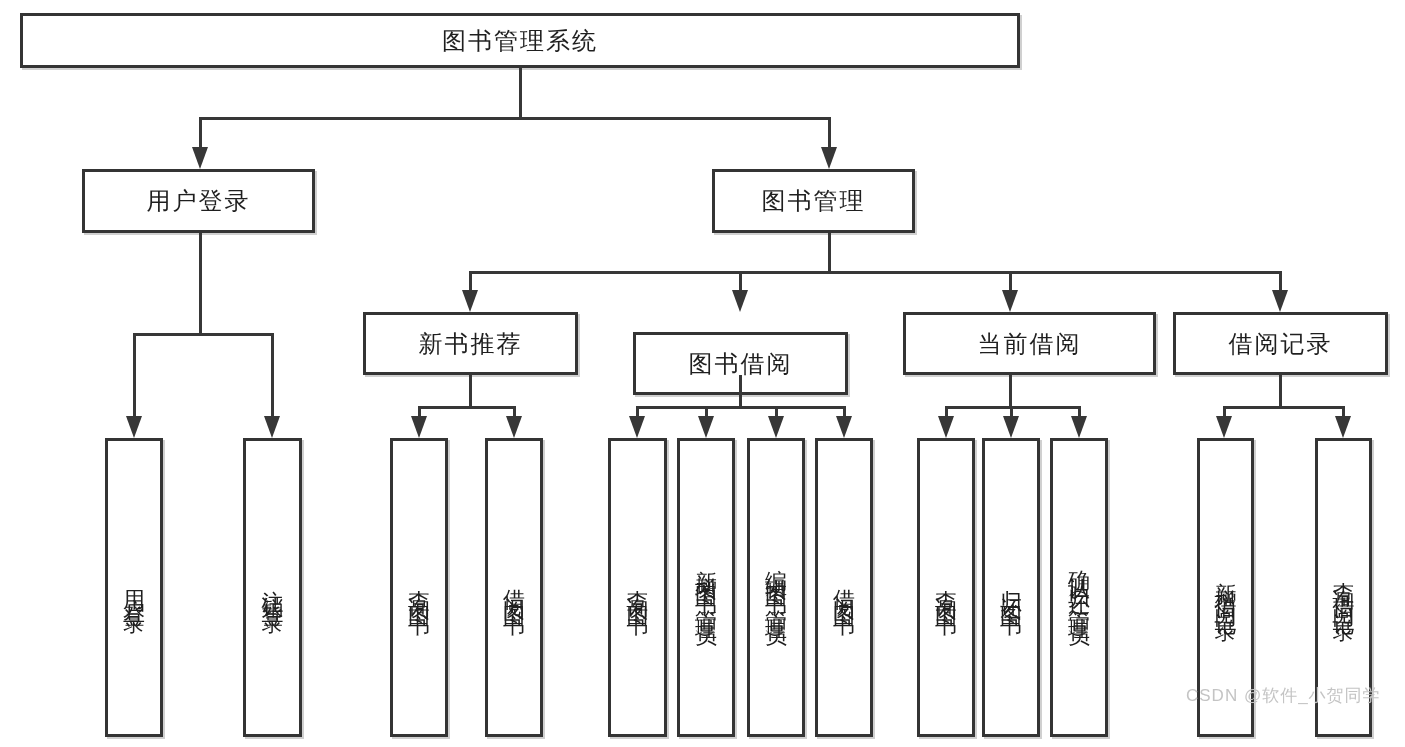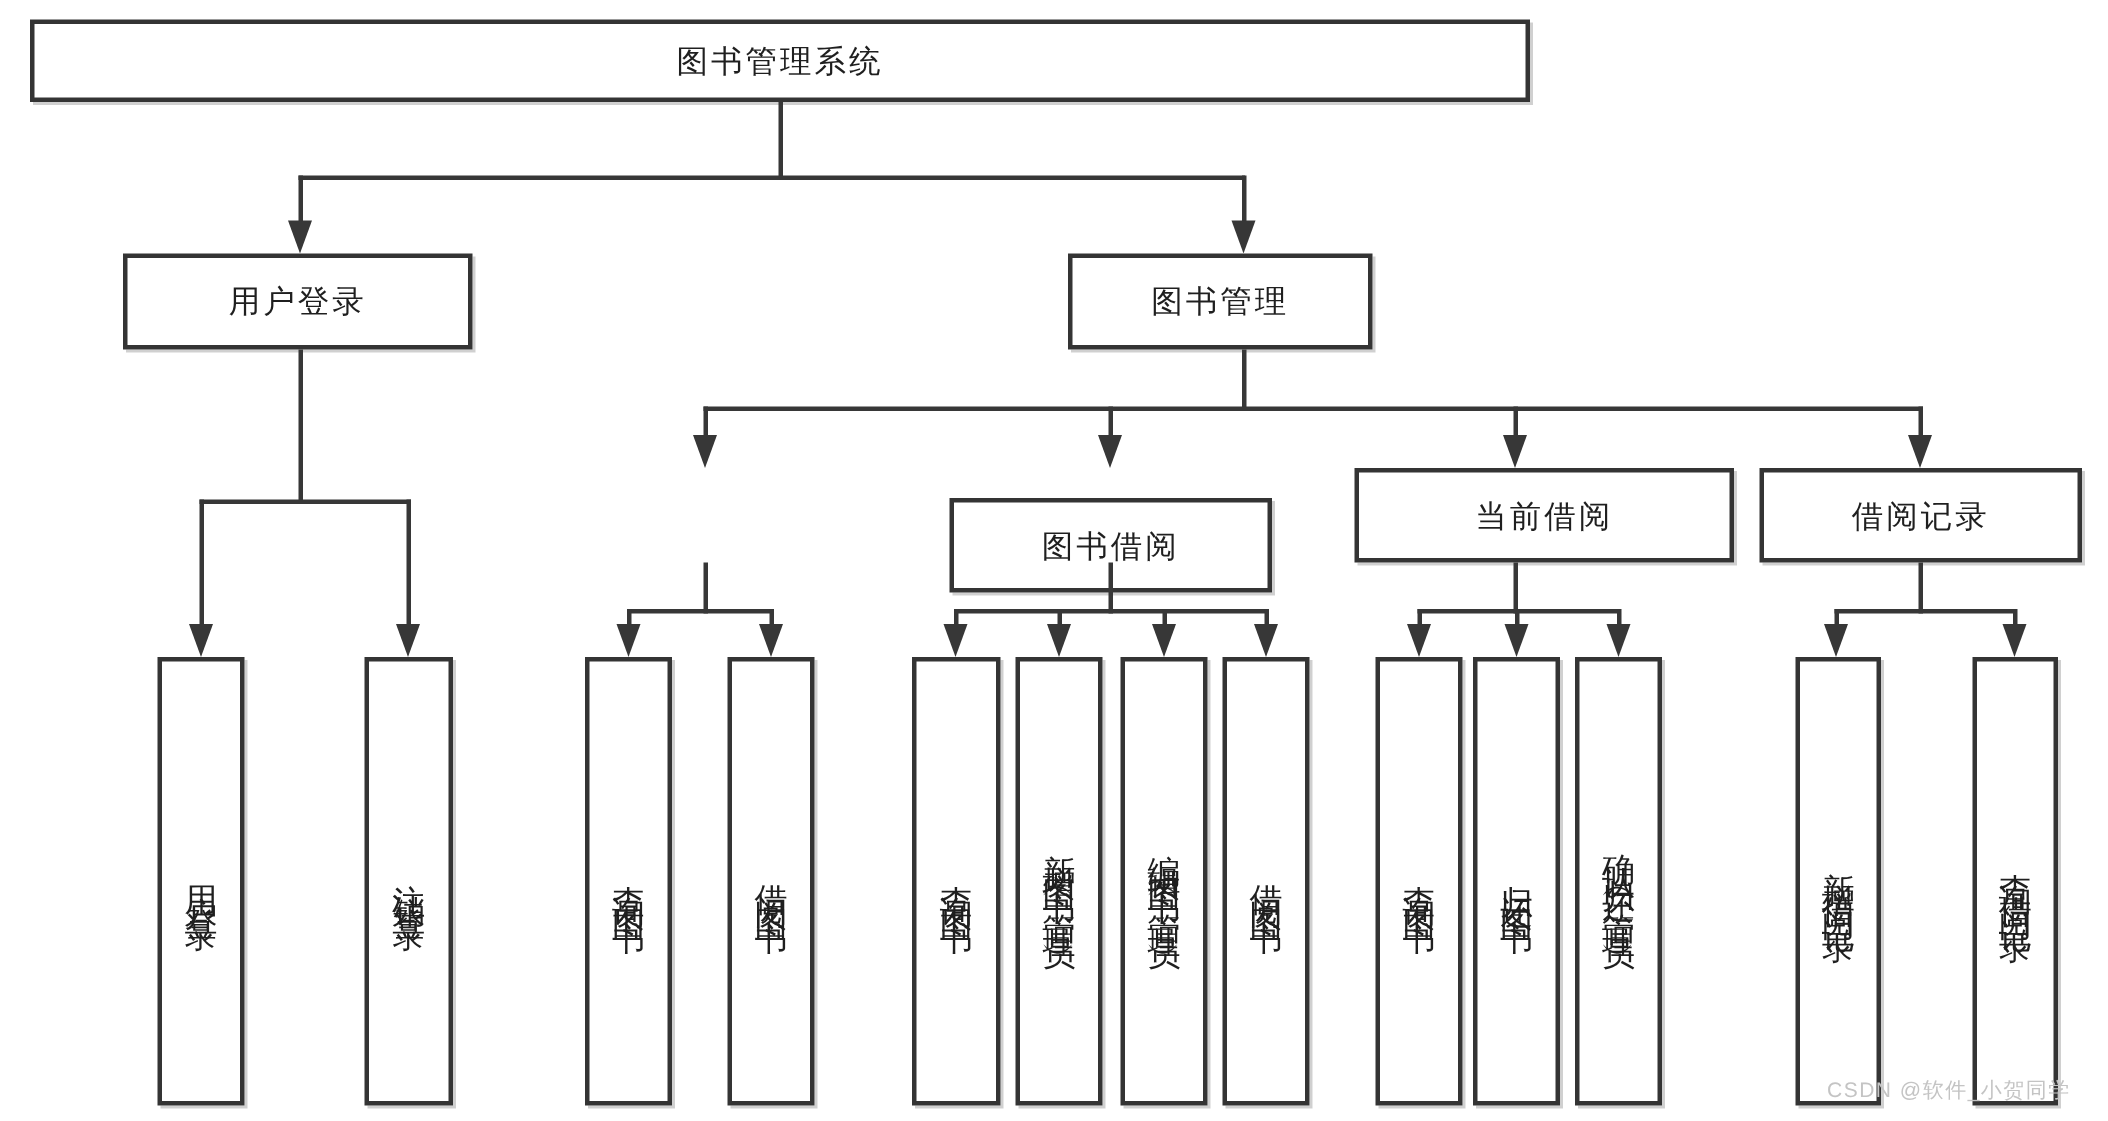--- a/index.html
+++ b/index.html
@@ -12,44 +12,43 @@
   }
   .node{
     position:absolute;
     background:#ffffff;
     border:3px solid #343434;
     box-shadow:2px 2px 0 rgba(120,120,120,.35);
     display:flex;align-items:center;justify-content:center;
     color:#1f1f1f;
     box-sizing:border-box;
   }
-  .node.h{font-size:21px;letter-spacing:2px;}
+  .node.h{font-size:24px;letter-spacing:2px;}
   .node.v{
     font-size:22px;
     letter-spacing:8px;
     writing-mode:vertical-rl;
     text-orientation:mixed;
     line-height:1;
   }
   .vl{position:absolute;width:3px;background:#373737;}
   .hl{position:absolute;height:3px;background:#373737;}
   .ar{
     position:absolute;width:0;height:0;
     border-left:8px solid transparent;
     border-right:8px solid transparent;
     border-top:22px solid #373737;
   }
   .watermark{
     position:absolute;
-    left:1186px;top:718px;
-    font-size:14px;
+    left:1186px;top:684px;
+    font-size:17px;
     color:#c4c4c4;
     letter-spacing:1px;
     white-space:nowrap;
-    margin-left:32px;
   }
 </style>
 </head>
 <body>
 
 <div class="stage">
 
   <div class="node h" style="left:20px;top:13px;width:1000px;height:55px;">图书管理系统</div>
 
   <div class="vl" style="left:519px;top:68px;height:51px;"></div>
@@ -73,20 +72,21 @@
   <div class="hl" style="left:469px;top:271px;width:813px;"></div>
   <div class="vl" style="left:469px;top:271px;height:22px;"></div>
   <div class="ar" style="left:462px;top:290px;"></div>
   <div class="vl" style="left:739px;top:271px;height:22px;"></div>
   <div class="ar" style="left:732px;top:290px;"></div>
   <div class="vl" style="left:1009px;top:271px;height:22px;"></div>
   <div class="ar" style="left:1002px;top:290px;"></div>
   <div class="vl" style="left:1279px;top:271px;height:22px;"></div>
   <div class="ar" style="left:1272px;top:290px;"></div>
 
+  <div class="node h" style="left:363px;top:312px;width:215px;height:63px;">新书推荐</div>
   <div class="node h" style="left:633px;top:332px;width:215px;height:63px;">图书借阅</div>
   <div class="node h" style="left:903px;top:312px;width:253px;height:63px;">当前借阅</div>
   <div class="node h" style="left:1173px;top:312px;width:215px;height:63px;">借阅记录</div>
 
   <div class="vl" style="left:469px;top:375px;height:34px;"></div>
   <div class="hl" style="left:418px;top:406px;width:97px;"></div>
   <div class="vl" style="left:418px;top:406px;height:16px;"></div>
   <div class="ar" style="left:411px;top:416px;"></div>
   <div class="vl" style="left:513px;top:406px;height:16px;"></div>
   <div class="ar" style="left:506px;top:416px;"></div>

